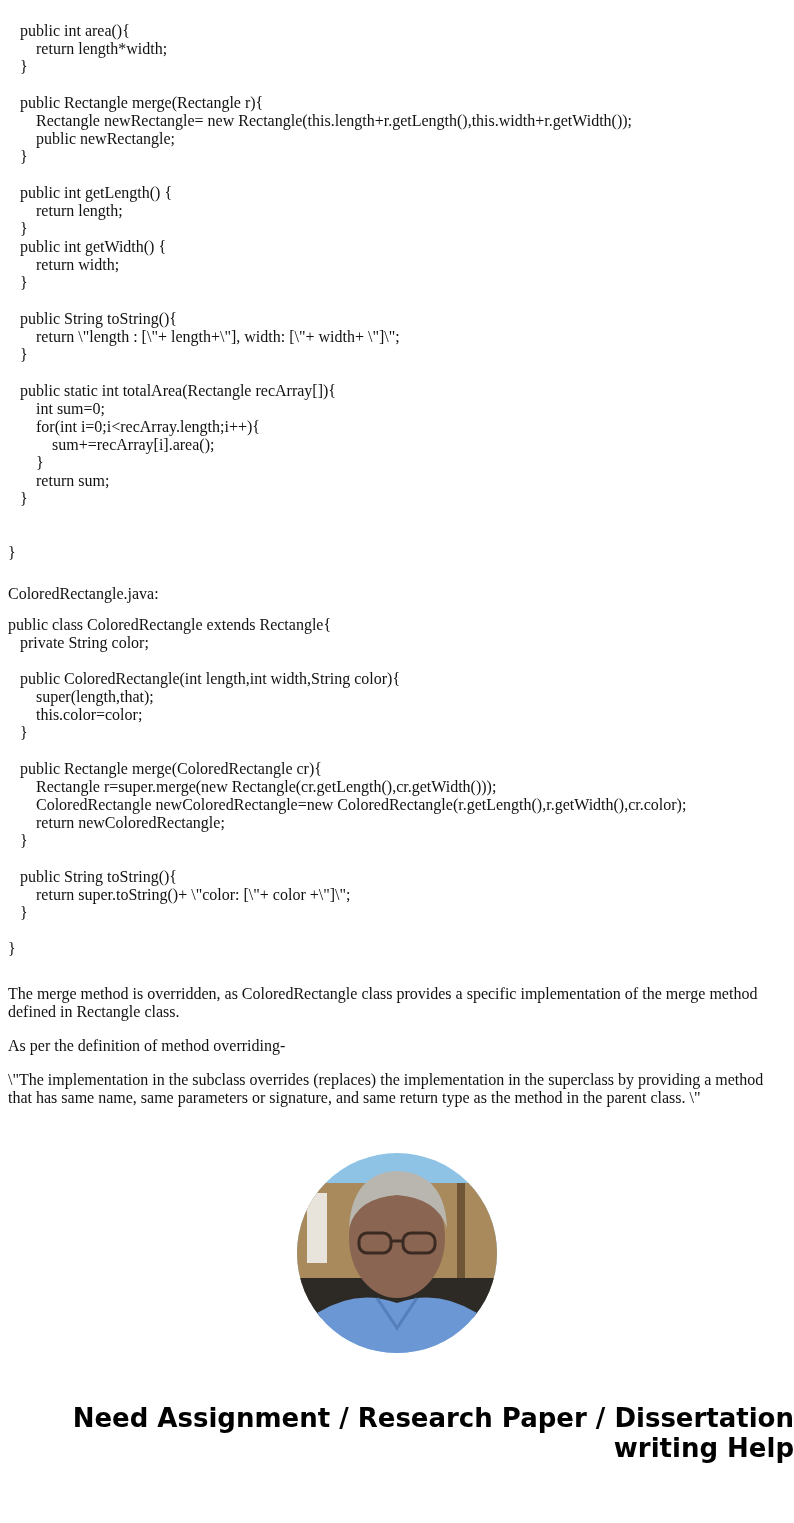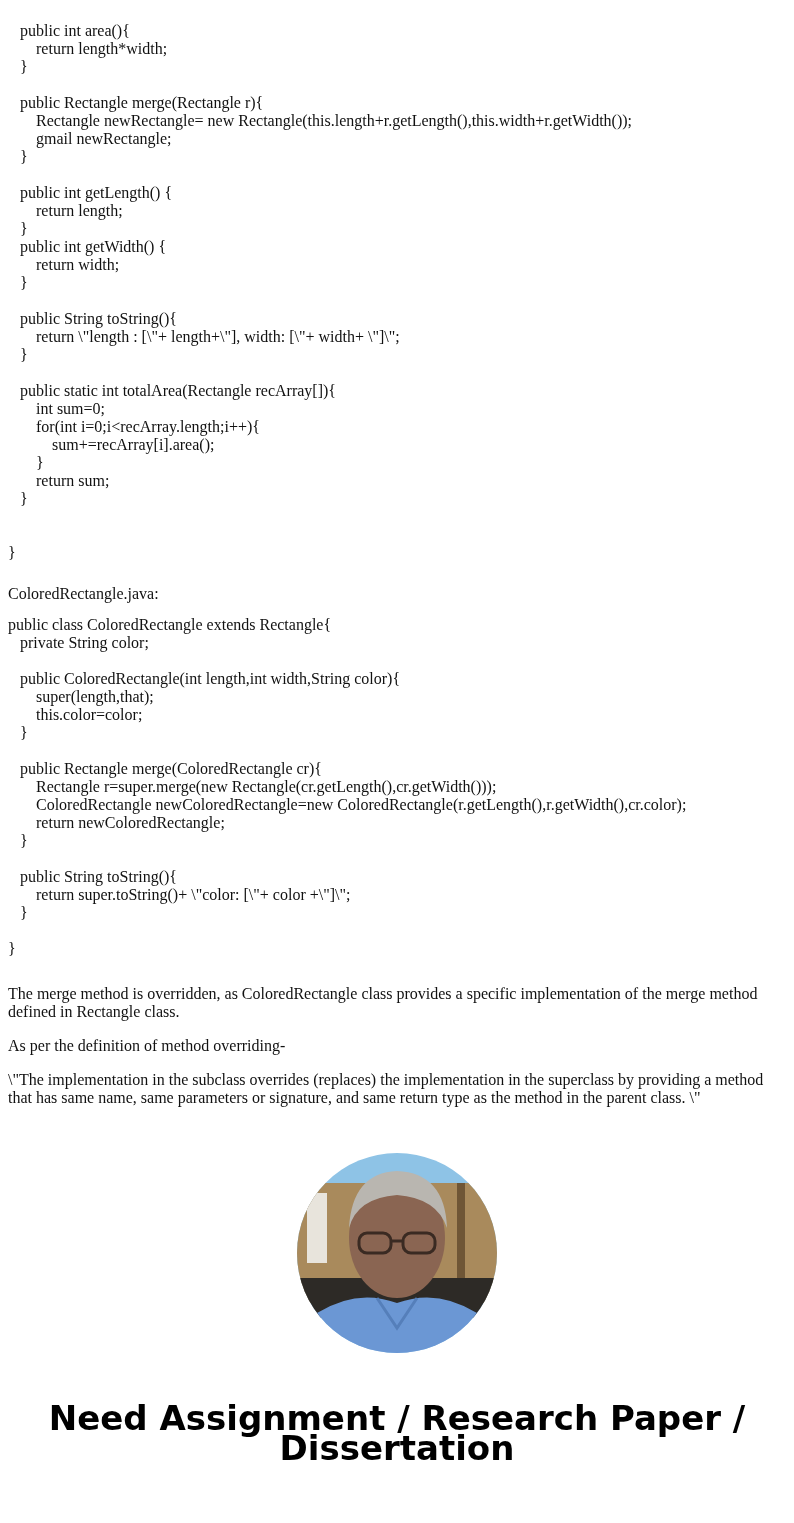--- a/index.html
+++ b/index.html
@@ -1,33 +1,33 @@
 <!DOCTYPE html>
 <html><head>
 <meta charset="utf-8">
 <style>
   html, body { margin:0; padding:0; background:#ffffff; }
   body { width:794px; height:1523px; position:relative; overflow:hidden;
          font-family:"Liberation Serif", serif; font-size:16px; color:#111; }
   .line { position:absolute; left:8px; white-space:pre; line-height:18px; height:18px;margin-top:12px; }
   .para { position:absolute; left:8px; width:778px; line-height:18px; }
   .avatar { position:absolute; left:297px; top:1153px; width:200px; height:200px; border-radius:50%; overflow:hidden; }
-  .promo { position:absolute; left:0; top:1403px; width:794px; text-align:center;
-           font-family:"DejaVu Sans", sans-serif; font-weight:bold; font-size:34px; line-height:30px; color:#000; }
+  .promo { position:absolute; left:0; top:1403px; width:794px; text-align:right;
+           font-family:"DejaVu Sans", sans-serif; font-weight:bold; font-size:26px; line-height:30px; color:#000; }
 </style>
 </head>
 <body>
 
 <div id="code1">
     <div class="line" style="left: 20px; top: 10px;">public int area(){</div>
     <div class="line" style="left: 36px; top: 28px;">return length*width;</div>
     <div class="line" style="left: 20px; top: 46px;">}</div>
     <div class="line" style="left: 20px; top: 82px;">public Rectangle merge(Rectangle r){</div>
     <div class="line" style="left: 36px; top: 100px;">Rectangle newRectangle= new Rectangle(this.length+r.getLength(),this.width+r.getWidth());</div>
-    <div class="line" style="left: 36px; top: 118px;">gmail newRectangle;</div>
+    <div class="line" style="left: 36px; top: 118px;">public newRectangle;</div>
     <div class="line" style="left: 20px; top: 136px;">}</div>
     <div class="line" style="left: 20px; top: 172px; text-align: right;">public int getLength() {</div>
     <div class="line" style="left: 36px; top: 190px;">return length;</div>
     <div class="line" style="left: 20px; top: 208px;">}</div>
     <div class="line" style="left: 20px; top: 226px;">public int getWidth() {</div>
     <div class="line" style="left: 36px; top: 244px;">return width;</div>
     <div class="line" style="left: 20px; top: 262px;">}</div>
     <div class="line" style="left: 20px; top: 298px;">public String toString(){</div>
     <div class="line" style="left: 36px; top: 316px;">return \"length : [\"+ length+\"], width: [\"+ width+ \"]\";</div>
     <div class="line" style="left: 20px; top: 334px;">}</div>
@@ -77,13 +77,14 @@
     <rect x="62" y="80" width="32" height="20" rx="8" fill="none" stroke="#3a2a22" stroke-width="3"></rect>
     <rect x="106" y="80" width="32" height="20" rx="8" fill="none" stroke="#3a2a22" stroke-width="3"></rect>
     <line x1="94" y1="88" x2="106" y2="88" stroke="#3a2a22" stroke-width="3"></line>
     <path d="M10 200 L20 160 Q60 135 100 150 Q140 135 180 160 L190 200 Z" fill="#6b97d4"></path>
     <path d="M80 145 L100 175 L120 145" fill="none" stroke="#557fba" stroke-width="3"></path>
   </svg>
 </div>
 
 <div class="promo">
   <div>Need Assignment / Research Paper / Dissertation</div>
+  <div>writing Help</div>
 </div>
 
 </body></html>

